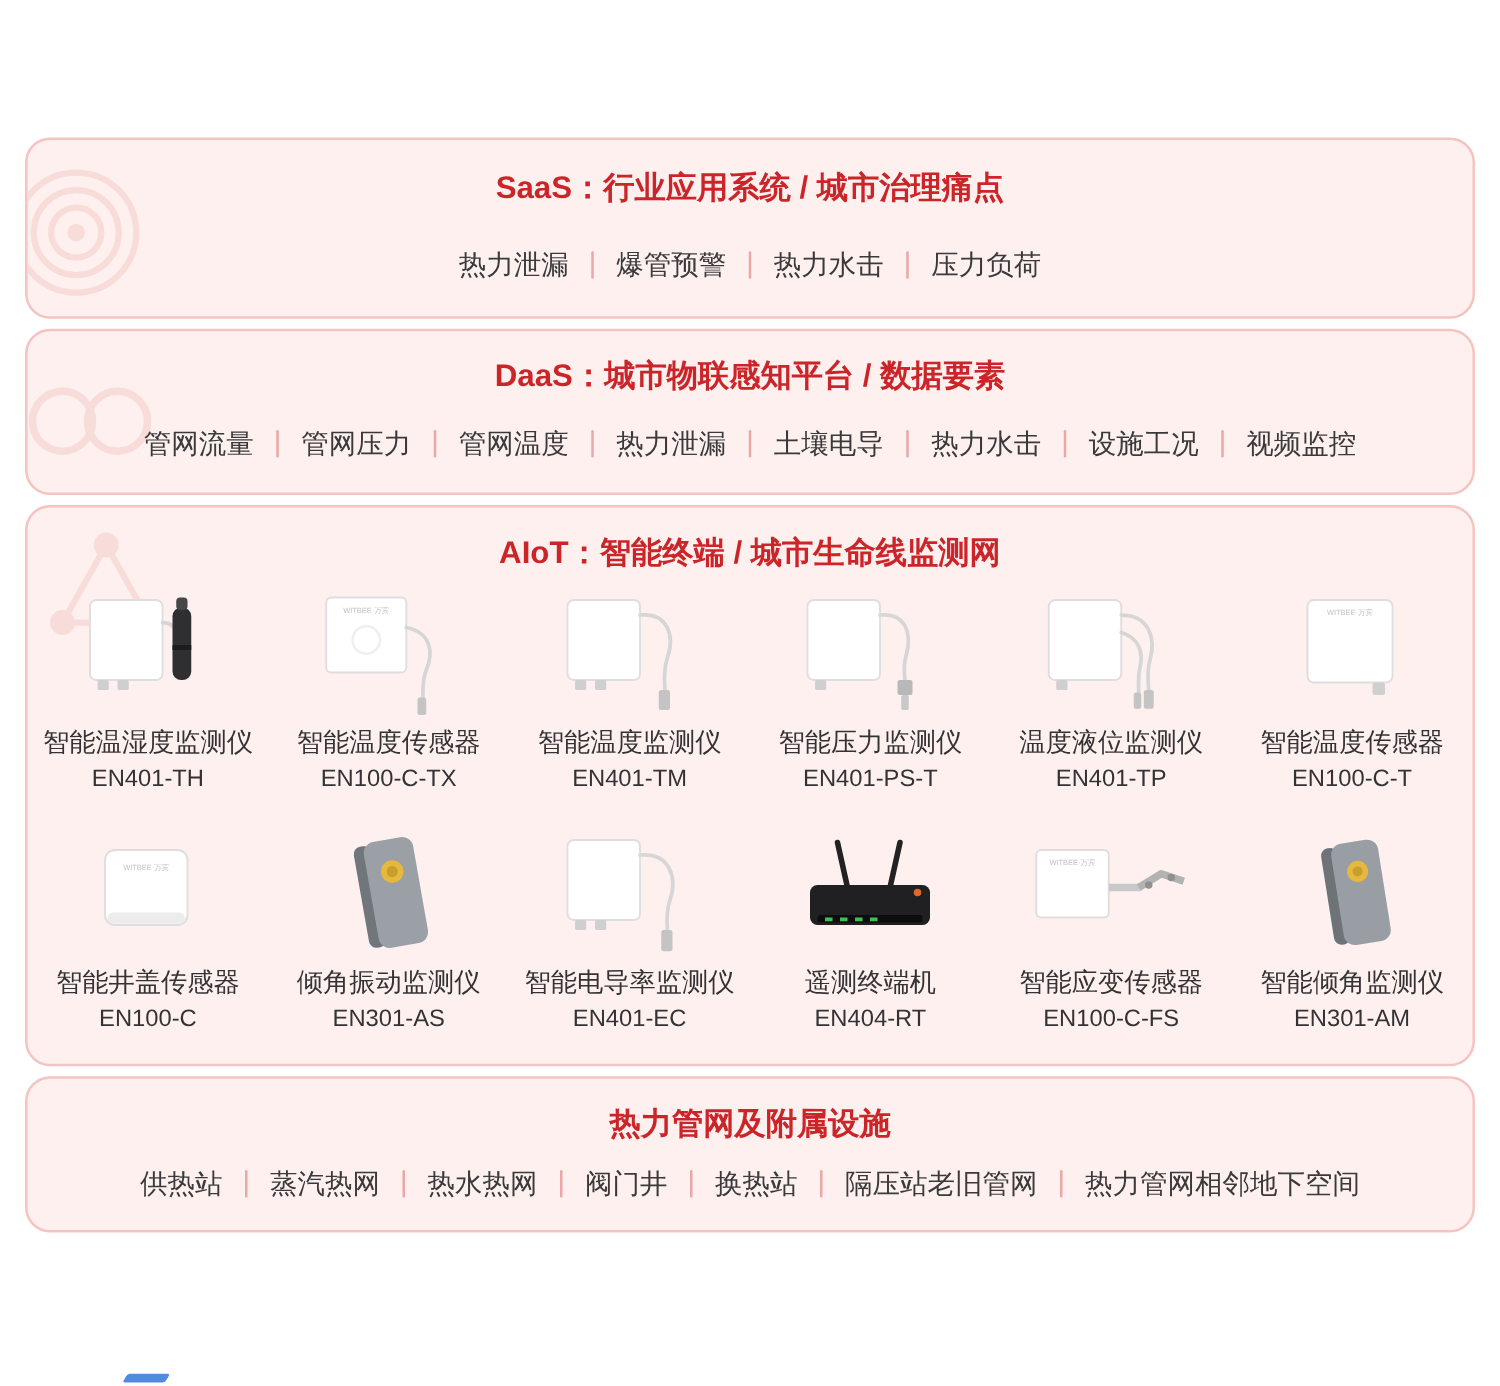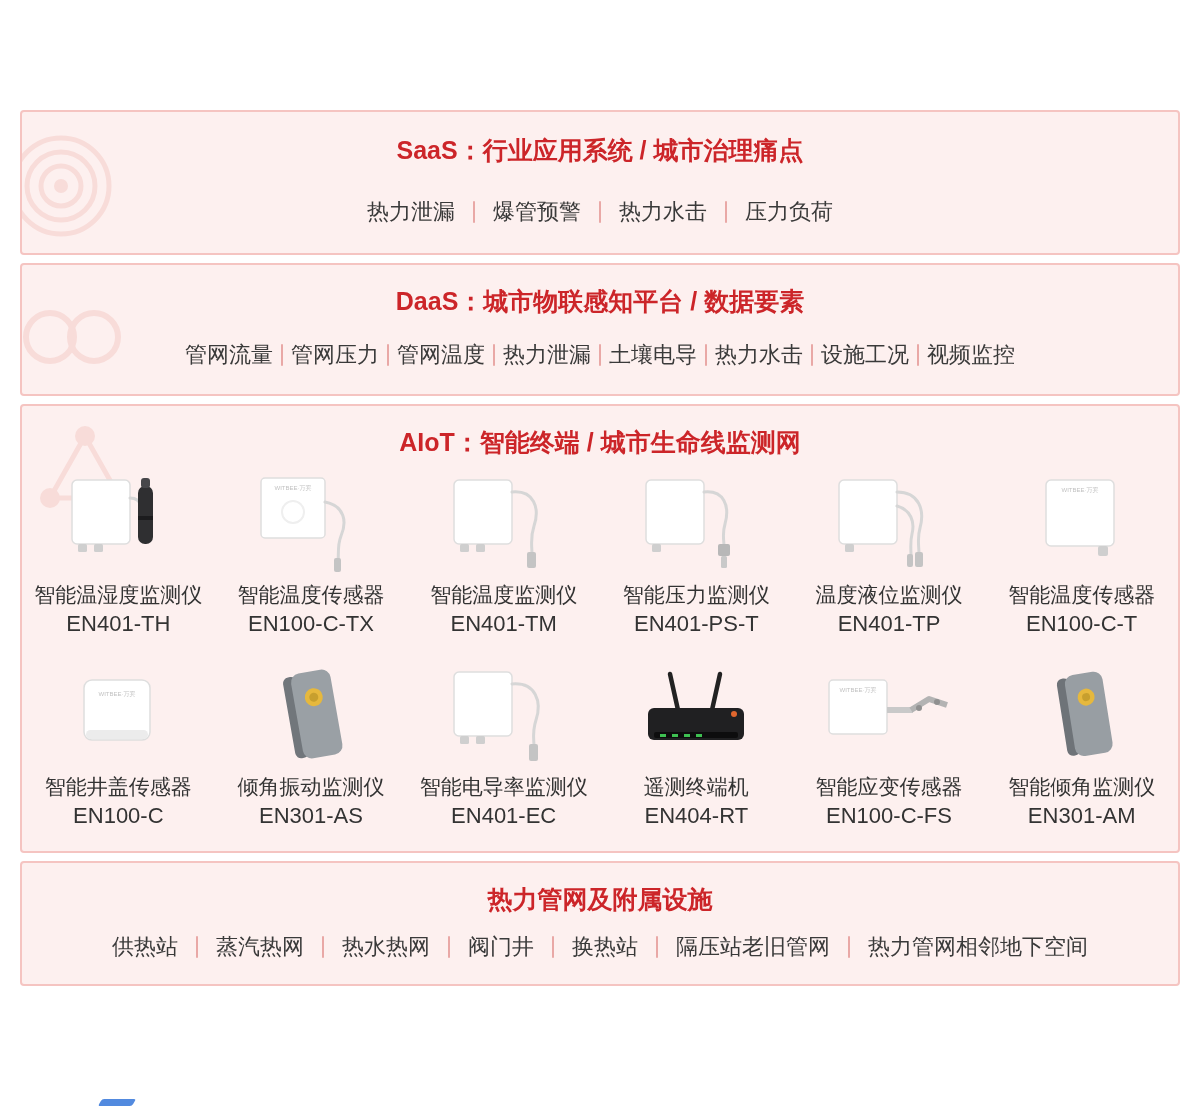--- a/index.html
+++ b/index.html
@@ -2,42 +2,42 @@
 <html><head>
 <meta charset="utf-8">
 <style>
   * { margin:0; padding:0; box-sizing:border-box; }
   html,body { width:1200px; height:1109px; background:#ffffff; overflow:hidden;
     font-family:"Liberation Sans","DejaVu Sans",sans-serif; }
   .page { position:relative; width:1200px; height:1109px; padding-top:110px; }
 
   .band {
     position:relative; margin:0 20px 8px 20px; width:1160px;
-    background:#fdf0ef; border:2px solid #f5c4c1; border-radius:4px;
+    background:#fdf0ef; border:2px solid #f5c4c1; border-radius:20px;
     overflow:hidden;
     display:flex; flex-direction:column; align-items:center;
   }
   .band-saas  { height:145px; justify-content:space-between; padding:22px 0 26px; }
   .band-daas  { height:133px; justify-content:space-between; padding:20px 0 24px;text-align:right; }
   .band-aiot  { height:449px; padding:20px 0 0; }
   .band-infra { height:125px; justify-content:space-between; padding:20px 0 22px; }
 
   .band-title { color:#cc2529; font-size:25px; font-weight:bold; line-height:32px; z-index:2; }
 
   .items-row { display:flex; align-items:center; justify-content:center; gap:18px;
     font-size:22px; color:#3a3a3a; line-height:30px; z-index:2; white-space:nowrap; }
-  .band-daas .items-row { gap:8px; }
+  .band-daas .items-row { gap:18px; }
   .sep { width:2px; height:22px; background:#e9a8a6; border-radius:1px; }
 
   .grid { margin-top:14px; width:1156px; display:grid;
     grid-template-columns:repeat(6,1fr); row-gap:26px; z-index:2; }
   .card { display:flex; flex-direction:column; align-items:center; }
   .card-img { height:102px; display:flex; align-items:flex-end; justify-content:center; margin-bottom:6px; }
   .card-name { font-size:21px; color:#333; line-height:29px; white-space:nowrap; }
-  .card-model { font-size:22px; color:#333; line-height:29px; }
+  .card-model { font-size:19px; color:#333; line-height:29px; }
 
   .wm { position:absolute; z-index:1; pointer-events:none; }
   .wm-saas { left:-16px; top:14px; }
   .wm-daas { left:-12px; top:32px; }
   .wm-aiot { left:8px; top:12px; }
 
   svg .box { fill:#ffffff; stroke:#dedede; stroke-width:1.5; }
   svg .cable { fill:none; stroke:#d6d6d6; stroke-width:3; stroke-linecap:round; }
   svg .gland { fill:#cfcfcf; }
   svg .probe { fill:#c4c4c4; }

